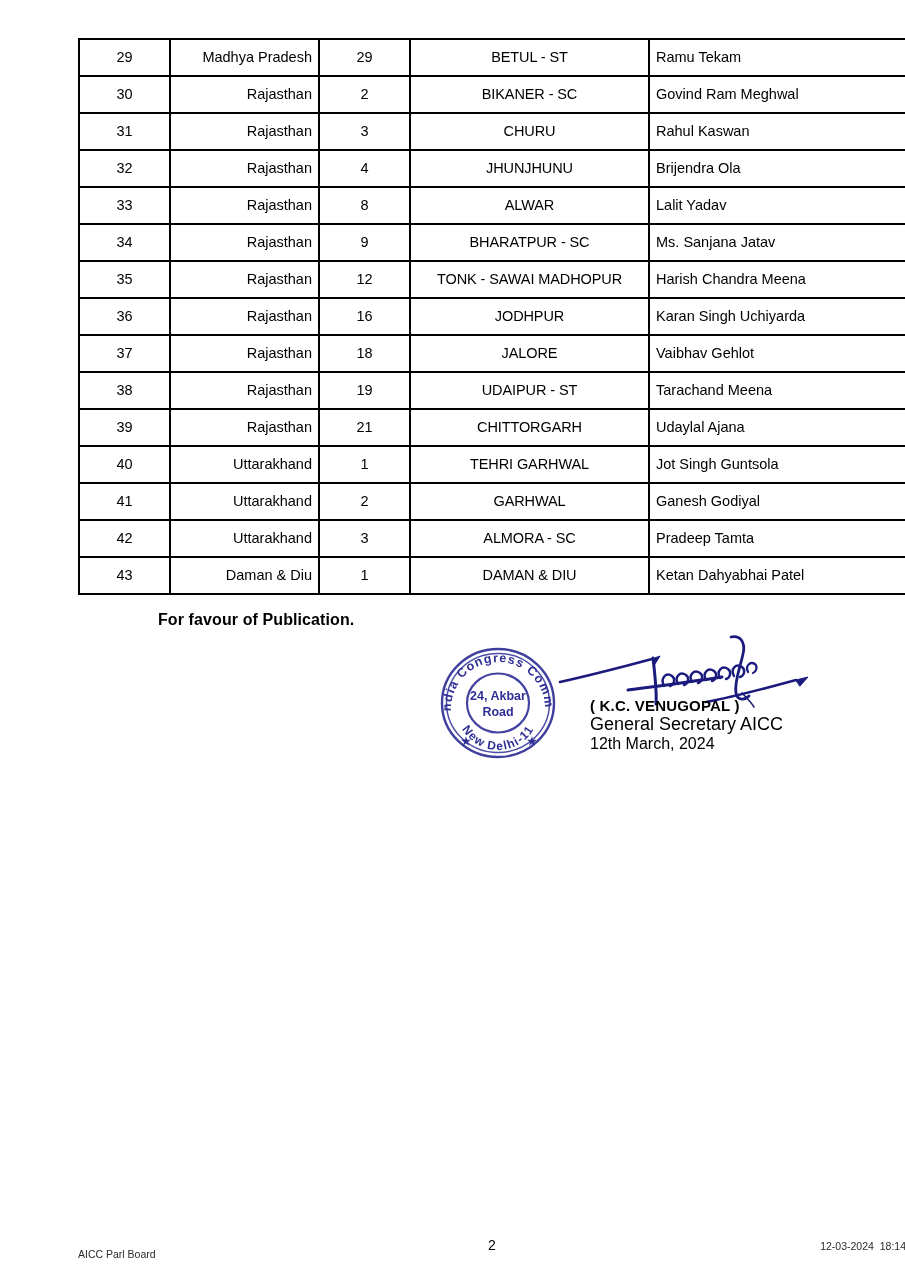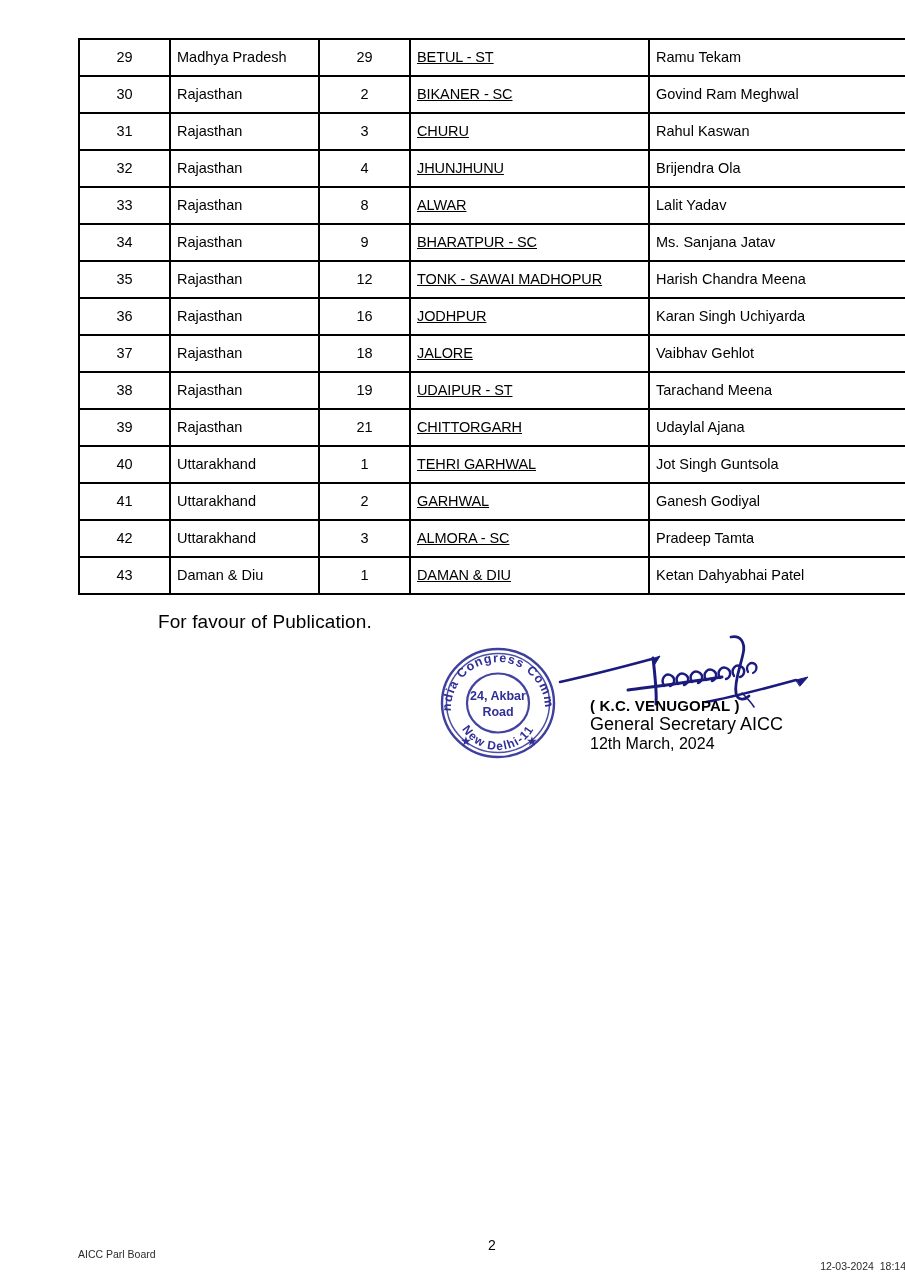--- a/index.html
+++ b/index.html
@@ -38,32 +38,32 @@
     font-size: 14.5px;
     line-height: 35px;
     white-space: nowrap;
     overflow: hidden;
     vertical-align: middle;
   }
   table.candidate-table tr td:first-child { border-left-width: 2px; }
   table.candidate-table tr:first-child td { border-top-width: 2px; margin-left: 20px; }
 
   td.c-sl    { width: 77px;  text-align: center; }
-  td.c-state { width: 135px; text-align: left; }
+  td.c-state { width: 135px; text-align: right; }
   td.c-pcno  { width: 77px;  text-align: center; }
-  td.c-pcname{ width: 225px; text-align: left; letter-spacing: -0.1px; text-decoration: underline; }
+  td.c-pcname{ width: 225px; text-align: center; letter-spacing: -0.1px; }
   td.c-cand  { width: 274px; text-align: left; }
 
   
   #publication-note {
     position: absolute;
     left: 158px;
     top: 611px;
-    font-size: 19px;
-    font-weight: normal;
+    font-size: 16px;
+    font-weight: bold;
     letter-spacing: 0.1px;
     text-align: right;
   }
 
   
   #aicc-stamp {
     position: absolute;
     left: 432px;
     top: 639px;
     width: 132px;
@@ -119,21 +119,20 @@
     top: -3px;
     text-align: center;
     font-size: 14px;
     color: #000;
   }
   #page-footer .f-right {
     position: absolute;
     right: 0;
     top: 0;
     white-space: pre;
-    margin-top: 20px;
   }
 </style>
 </head>
 <body>
 
 <div id="candidate-table-wrap">
   <table class="candidate-table">
     <tbody>
       <tr>
         <td class="c-sl">29</td>

